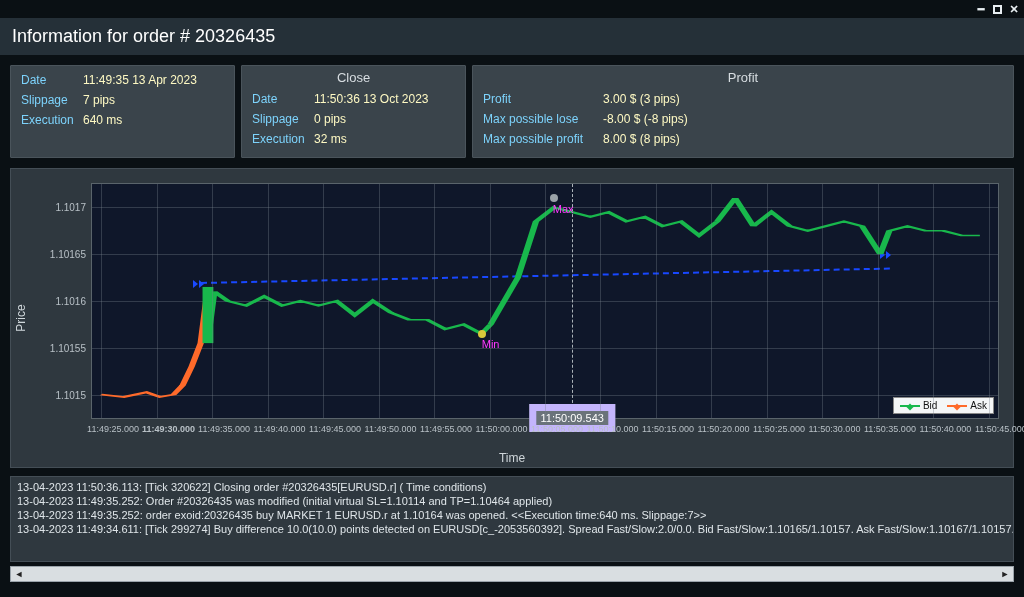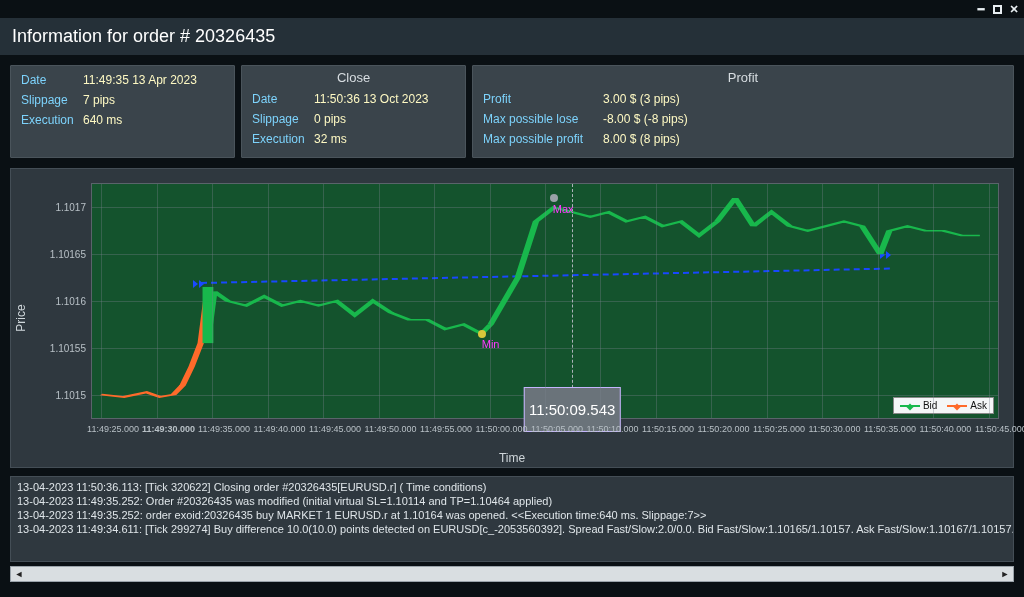--- a/index.html
+++ b/index.html
@@ -66,21 +66,21 @@
   .chart-container {
     background: #2f383f;
     border: 1px solid #444e56;
     height: 300px;
     position: relative;
     padding: 12px 14px 8px 14px;
   }
   .plot-area {
     position: absolute;
     left: 80px; top: 14px; right: 14px; bottom: 48px;
-    background: #14532d;
+    background: #0f172a;
     border: 1px solid #5a646b;
   }
   .grid-line-h, .grid-line-v {
     position: absolute;
     background: rgba(120,130,140,.35);
   }
   .grid-line-h { left:0; right:0; height:1px; }
   .grid-line-v { top:0; bottom:0; width:1px; }
   .ytick {
     position: absolute;
@@ -135,24 +135,24 @@
   .legend .line::after {
     content: '';
     position: absolute; left: 50%; top: 50%;
     width: 5px; height: 5px;
     background: currentColor;
     transform: translate(-50%,-50%) rotate(45deg);
   }
   .tooltip-box {
     position: absolute;
     background: #6a737a;
-    border: 1px solid #c4b5fd;
+    border: 7px solid #c4b5fd;
     color: #fff;
-    font-size: 15px;
-    padding: 13px 4px;
+    font-size: 11px;
+    padding: 1px 4px;
     transform: translateX(-50%);
     white-space: nowrap;
   }
   .crosshair-v {
     position: absolute;
     top: 0; bottom: 0;
     border-left: 1px dashed #aab2b8;
   }
   .trend-line {
     position: absolute;

